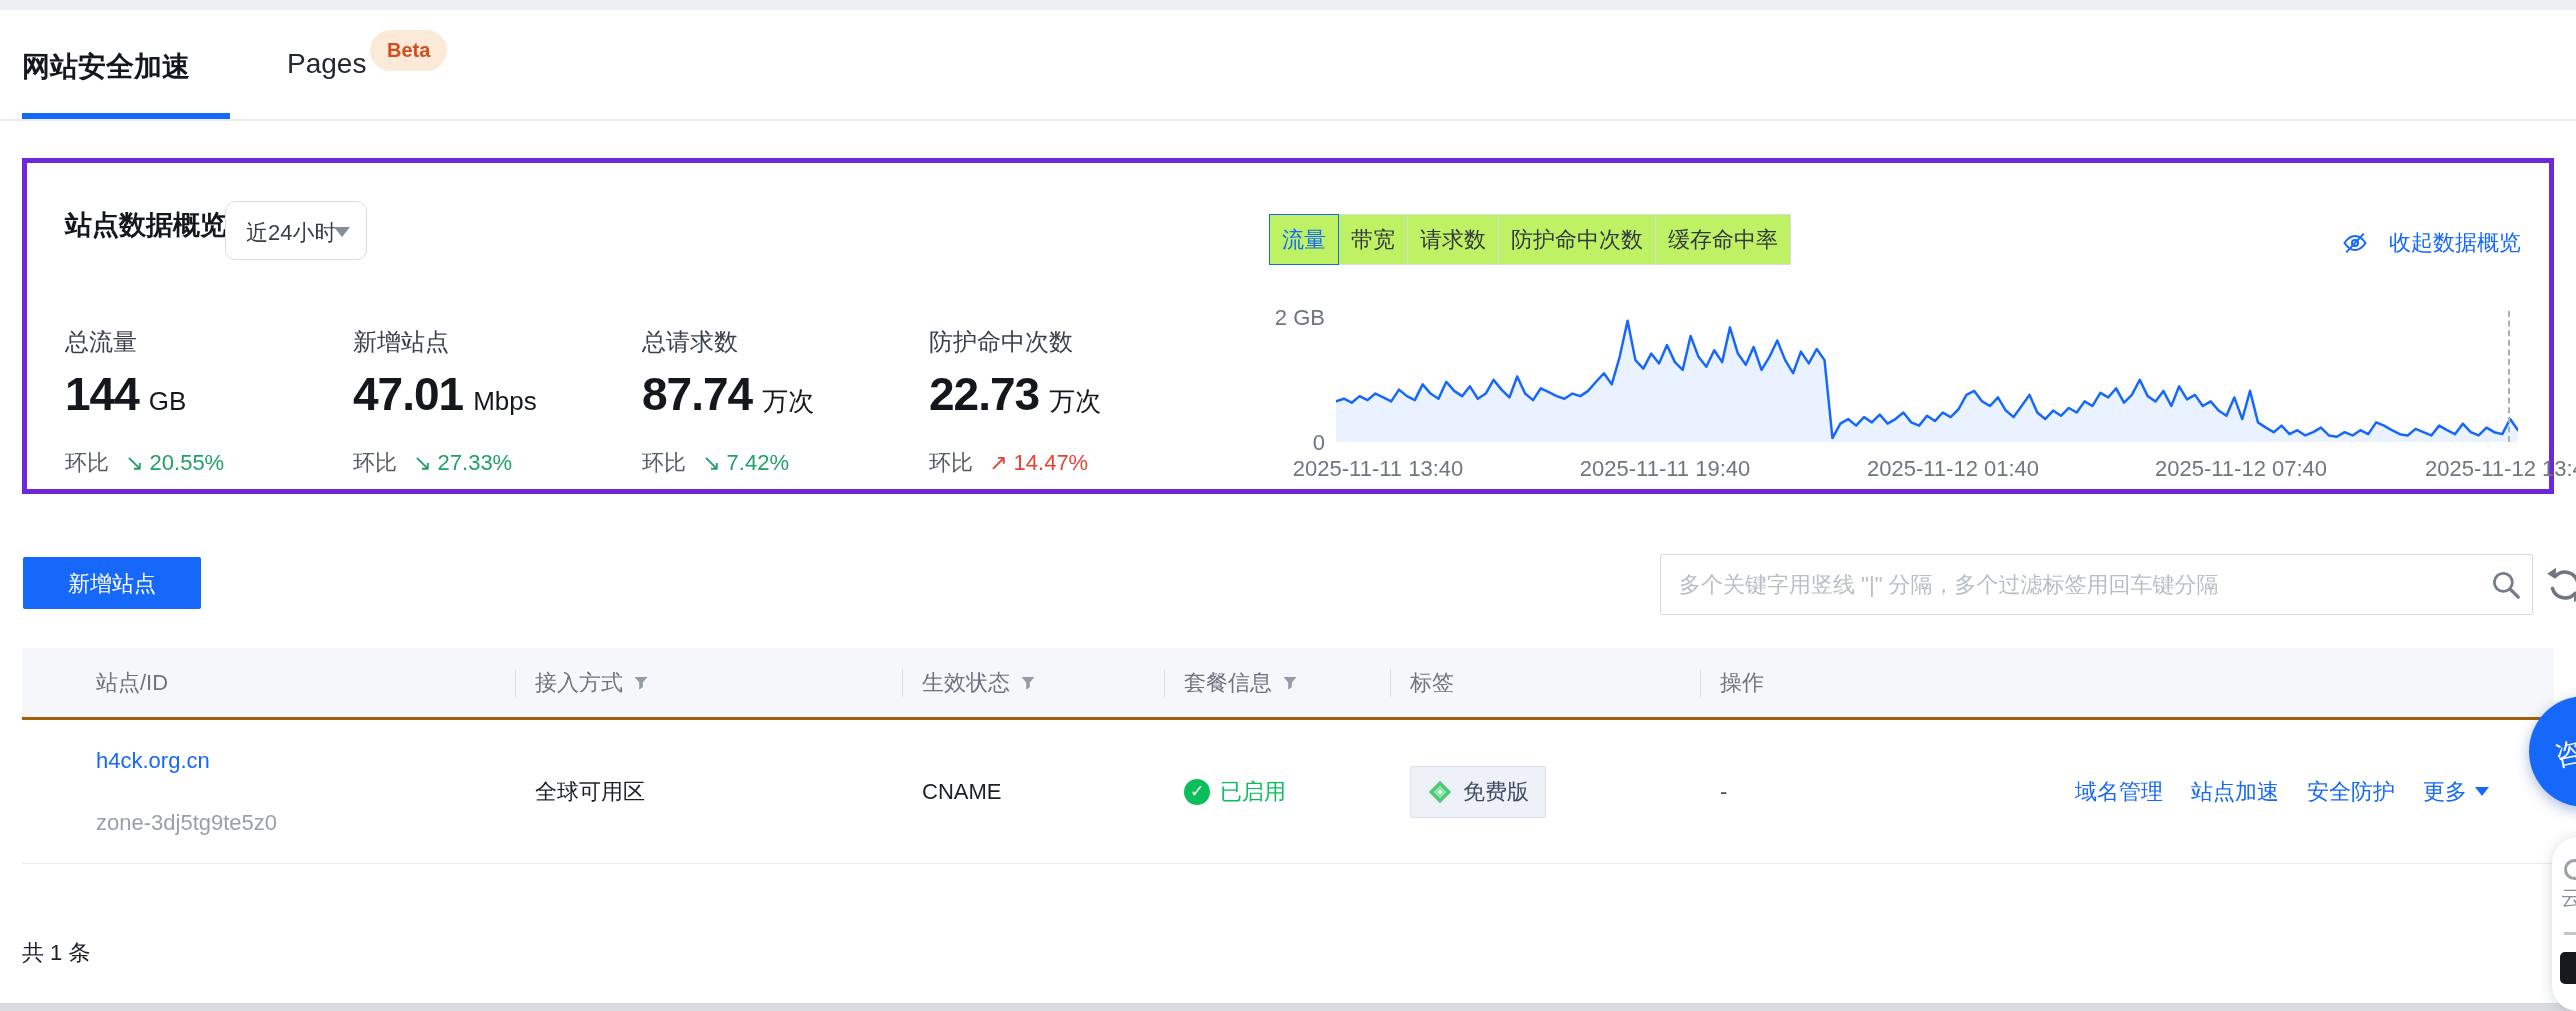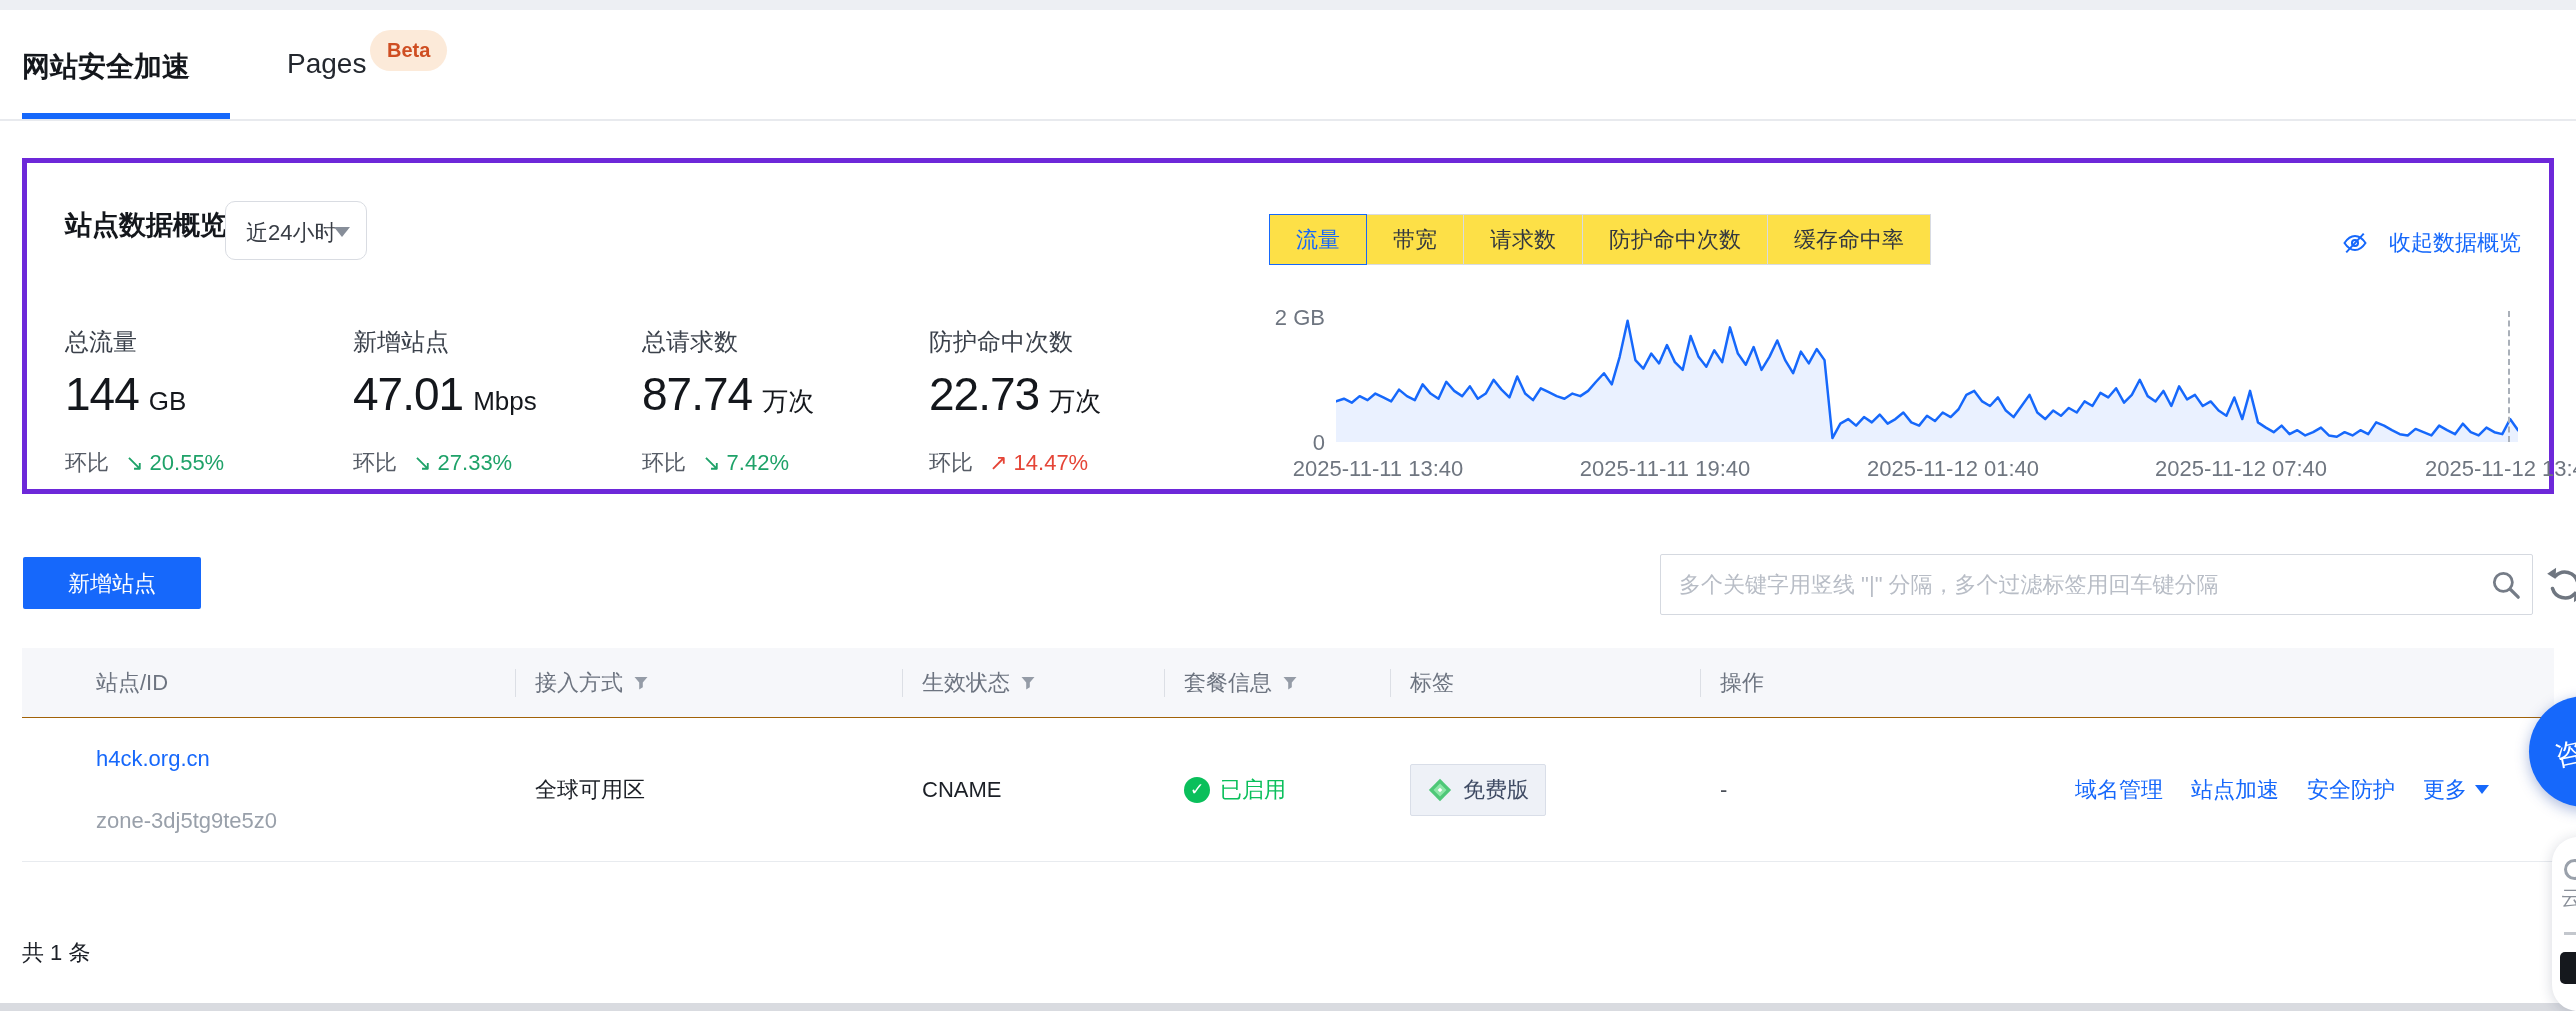--- a/index.html
+++ b/index.html
@@ -22,31 +22,31 @@
   #time-select{left:198px;top:38px;width:142px;height:59px;border:1px solid #d9dce2;border-radius:10px;
     box-sizing:border-box;background:#fff;cursor:pointer;}
   #time-select .sel-text{position:absolute;left:20px;top:16px;font-size:22px;color:#383d45;}
   .caret{position:absolute;width:0;height:0;border-left:8px solid transparent;border-right:8px solid transparent;border-top:10px solid #878e99;}
   #time-select .caret{right:16px;top:25px;}
 
   
   .stat{position:absolute;top:0;width:277px;height:336px;}
   .stat-label{position:absolute;top:163px;font-size:24px;color:#3a404a;}
   .stat-value{position:absolute;top:204px;white-space:nowrap;}
-  .stat-num{font-size:46px;font-weight:normal;color:#14171c;letter-spacing:-1px;}
+  .stat-num{font-size:46px;font-weight:bold;color:#14171c;letter-spacing:-1px;}
   .stat-unit{font-size:26px;color:#14171c;margin-left:10px;}
   .stat-compare{position:absolute;top:285px;font-size:22px;color:#565c66;white-space:nowrap;}
   .trend{margin-left:16px;}
   .trend.down{color:#1fa269;}
   .trend.up{color:#e54537;}
 
   
   #chart-tabs{left:1242px;top:51px;display:inline-flex;}
-  .seg-item{height:51px;line-height:49px;padding:0 26px;border:1px solid #d8dbe2;margin-left:-1px;
-    font-size:22px;color:#33383f;background:#fde047;cursor:pointer;box-sizing:border-box;white-space:nowrap;}
+  .seg-item{height:51px;line-height:49px;padding:0 12px;border:1px solid #d8dbe2;margin-left:-1px;
+    font-size:22px;color:#33383f;background:#bef264;cursor:pointer;box-sizing:border-box;white-space:nowrap;}
   .seg-item:first-child{margin-left:0;}
   .seg-item.active{color:#1668fb;border-color:#1668fb;position:relative;z-index:2;}
 
   #collapse-link{right:28px;top:65px;color:#1668fb;font-size:22px;cursor:pointer;display:flex;align-items:center;gap:20px;}
 
   
   .y-tick{position:absolute;left:1187px;width:111px;text-align:right;font-size:22px;color:#6e7580;}
   #plot{left:1309px;top:148px;width:1182px;height:131px;}
   #dash-cursor{position:absolute;left:1172px;top:0;height:131px;border-left:2px dashed #aab0b9;}
   #x-ticks{left:1309px;top:293px;width:1182px;height:30px;}
@@ -58,21 +58,21 @@
   #search-box{left:1660px;top:554px;width:873px;height:61px;}
   #search-input{width:100%;height:100%;box-sizing:border-box;border:1px solid #d5d9e0;border-radius:2px;
     padding:0 59px 0 18px;font-size:22px;color:#333;outline:none;font-family:inherit;}
   #search-input::placeholder{color:#b8bdc6;}
   #search-icon{position:absolute;right:10px;top:14px;cursor:pointer;}
   #refresh-btn{left:2546px;top:566px;width:38px;height:38px;cursor:pointer;background:none;border:none;padding:0;}
 
   
   #site-table{left:22px;top:648px;width:2532px;}
   .tgrid{display:grid;grid-template-columns:493px 387px 262px 226px 310px 355px 501px;}
-  #thead{background:#f6f7fa;height:69px;border-bottom:1px solid #a16207;}
+  #thead{background:#f6f7fa;height:69px;border-bottom:3px solid #a16207;}
   .th{position:relative;display:flex;align-items:center;font-size:22px;color:#6d7480;padding-left:20px;box-sizing:border-box;}
   .th:first-child{padding-left:74px;}
   .th.sep::before{content:"";position:absolute;left:0;top:21px;width:1px;height:28px;background:#dcdfe5;}
   .th .funnel{margin-left:10px;cursor:pointer;}
   #trow{background:#fff;height:143px;border-bottom:1px solid #e8ebef;}
   .td{display:flex;align-items:center;font-size:22px;color:#1b1f26;padding-left:20px;box-sizing:border-box;}
   .td:first-child{padding-left:74px;}
   .site-cell{flex-direction:column;align-items:flex-start;justify-content:center;gap:36px;}
   .site-link{color:#1668fb;cursor:pointer;}
   .zone-id{color:#99a0aa;}

